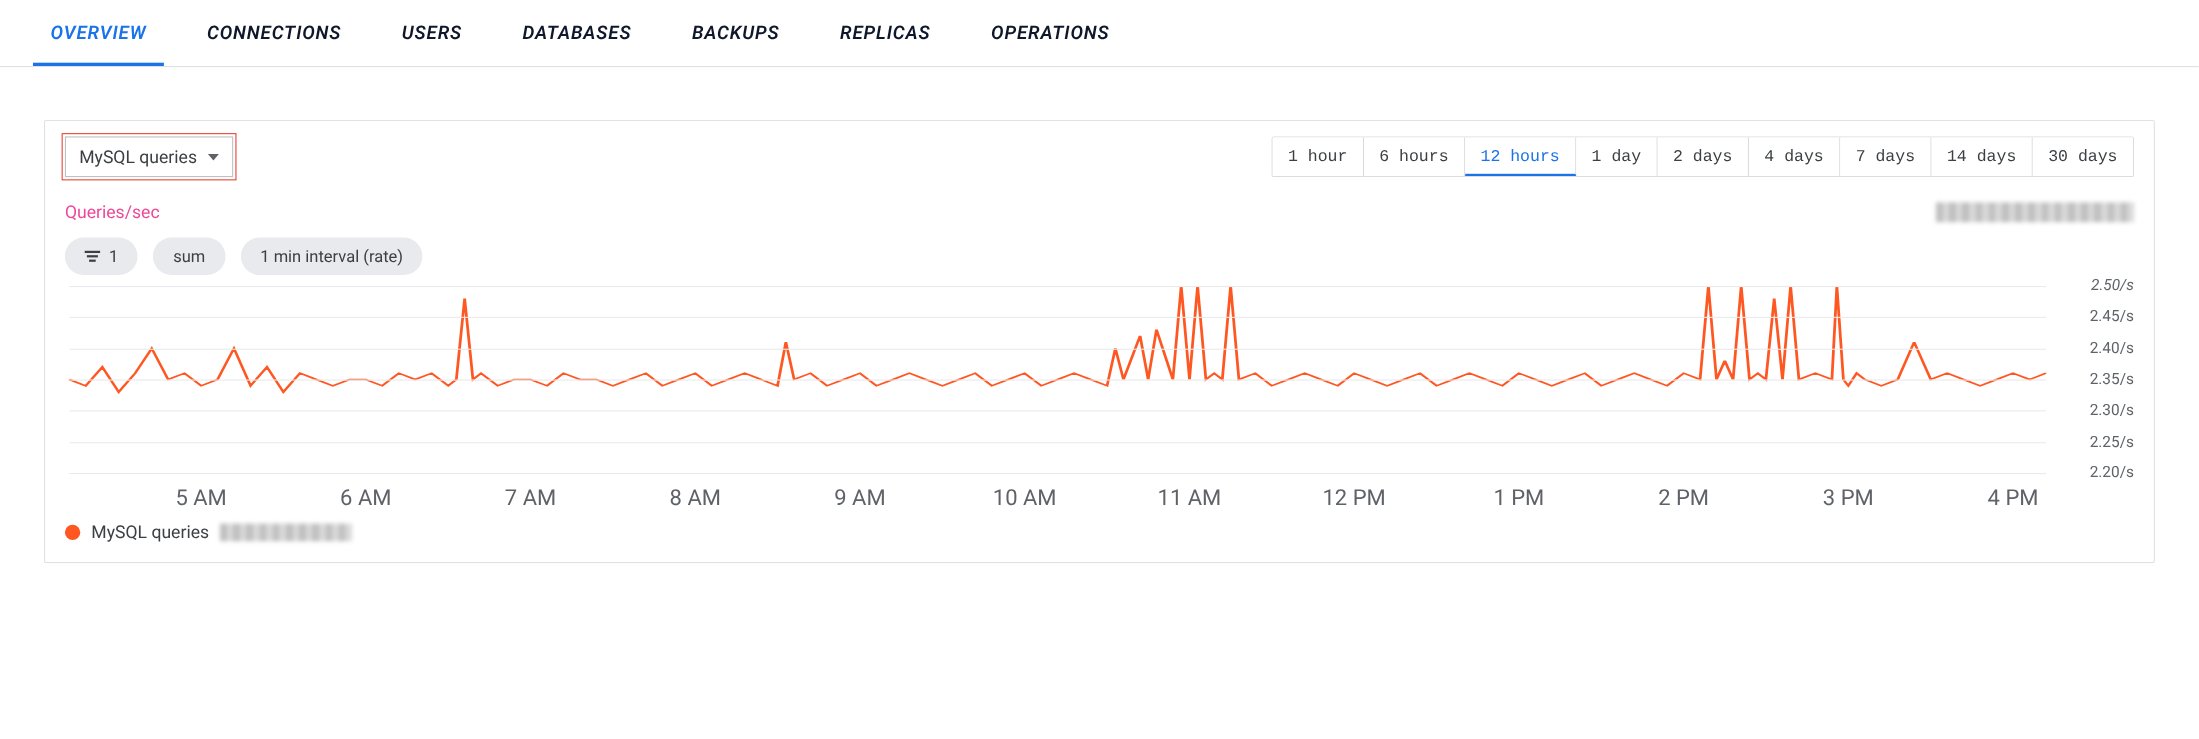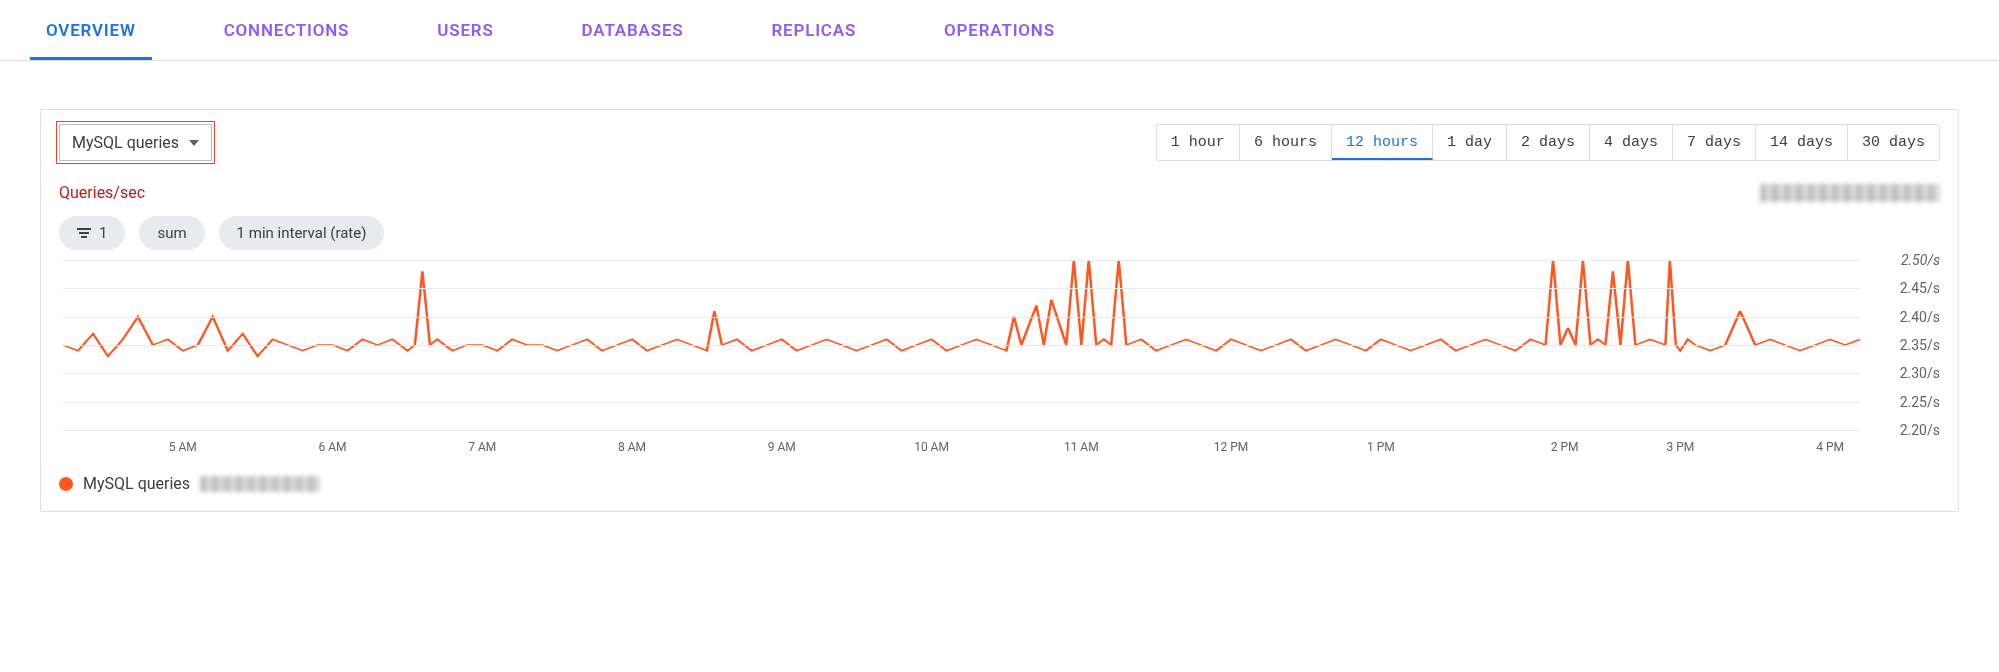--- a/index.html
+++ b/index.html
@@ -7,26 +7,27 @@
     margin: 0; padding: 0;
     font-family: Roboto, "Helvetica Neue", Arial, sans-serif;
     font-size: 14px; color: #202124; background: #fff;
     width: 1999px;
   }
   
   .tabs {
     display: flex; align-items: center;
     border-bottom: 1px solid #e0e0e0;
     padding: 0 30px;
-    gap: 56px;
+    gap: 23px;
+    font-style: italic;
   }
   .tab {
     padding: 20px 16px 17px;
     font-size: 17px; letter-spacing: 0.8px;
-    font-weight: 600; color: #8b5cf6;
+    font-weight: 600; color: #0f172a;
     cursor: pointer; user-select: none;
     border-bottom: 3px solid transparent;
   }
   .tab.active { color: #1a73e8; border-bottom-color: #1a73e8; }
 
   .panel {
     margin: 48px 40px 0 40px;
     border: 1px solid #dfe1e5;
     border-radius: 2px;
     padding: 14px 18px 18px 18px;
@@ -68,21 +69,21 @@
   .range-btn.active {
     border-bottom: 2px solid #1a73e8;
     padding-bottom: 7px;
     font-weight: 500;
     color: #1a73e8;
   }
   .subhead-row {
     display: flex; justify-content: space-between; align-items: center;
     margin-bottom: 14px;
   }
-  .ylabel { font-size: 16px; color: #b91c1c; }
+  .ylabel { font-size: 16px; color: #ec4899; }
   .blur-box { width: 180px; height: 18px;
     background: repeating-linear-gradient(90deg,#bfbfbf 0 6px,#d9d9d9 6px 12px);
     filter: blur(2px);
   }
   .chips { display: flex; gap: 14px; margin-bottom: 10px; }
   .chip {
     background: #e8eaed; color: #3c4043;
     border-radius: 20px;
     padding: 8px 18px; font-size: 15px;
     display: inline-flex; align-items: center; gap: 8px;
@@ -95,39 +96,40 @@
   .filter-icon span:nth-child(3){width:6px;}
 
   .chart-wrap { position: relative; height: 200px; margin-top: 6px; }
   .plot-area {
     position: absolute; left: 4px; right: 80px; top: 0; bottom: 30px;
   }
   .gridline { position:absolute; left:0; right:0; height:1px; background:#e8eaed; }
   .y-axis { position:absolute; right:0; top:0; bottom:30px; width:70px; }
   .y-tick { position:absolute; right:0; transform:translateY(-50%); font-size:14px; color:#5f6368; white-space:nowrap; }
   .x-axis { position:absolute; left:4px; right:80px; bottom:0; height:22px; }
-  .x-tick { position:absolute; transform:translateX(-50%); font-size:12px; color:#5f6368; top:2px; white-space:nowrap; }
+  .x-tick { position:absolute; transform:translateX(-50%); font-size:20px; color:#5f6368; top:2px; white-space:nowrap; }
   svg.line { position:absolute; left:0; top:0; width:100%; height:100%; overflow:visible; }
   svg.line path { stroke:#ff5722; stroke-width:1.4; fill:none; }
 
   .legend-row { display:flex; align-items:center; gap:10px; margin-top:14px; font-size:16px; color:#3c4043; }
   .legend-dot { width:14px; height:14px; border-radius:50%; background:#ff5722; }
   .legend-blur { width:120px; height:16px;
     background:repeating-linear-gradient(90deg,#bfbfbf 0 6px,#d9d9d9 6px 12px);
     filter: blur(2px);
   }
 </style>
 </head>
 <body>
 
 <div class="tabs" id="tabs">
     <div class="tab active">OVERVIEW</div>
     <div class="tab">CONNECTIONS</div>
     <div class="tab">USERS</div>
     <div class="tab">DATABASES</div>
+    <div class="tab">BACKUPS</div>
     <div class="tab">REPLICAS</div>
     <div class="tab">OPERATIONS</div>
   </div>
 
 <div class="panel">
   <div class="panel-top">
     <div class="metric-select">
       <span>MySQL queries</span>
       <span class="caret"></span>
     </div>
@@ -191,21 +193,21 @@
     <div class="x-axis" id="xaxis">
         <div class="x-tick" style="left: 6.66667%;">5 AM</div>
         <div class="x-tick" style="left: 15%;">6 AM</div>
         <div class="x-tick" style="left: 23.3333%;">7 AM</div>
         <div class="x-tick" style="left: 31.6667%;">8 AM</div>
         <div class="x-tick" style="left: 40%;">9 AM</div>
         <div class="x-tick" style="left: 48.3333%;">10 AM</div>
         <div class="x-tick" style="left: 56.6667%; text-align: right;">11 AM</div>
         <div class="x-tick" style="left: 65%;">12 PM</div>
         <div class="x-tick" style="left: 73.3333%;">1 PM</div>
-        <div class="x-tick" style="left: 81.6667%; margin-left: 34px;">2 PM</div>
+        <div class="x-tick" style="left: 81.6667%;">2 PM</div>
         <div class="x-tick" style="left: 90%;">3 PM</div>
         <div class="x-tick" style="left: 98.3333%;">4 PM</div>
       </div>
   </div>
 
   <div class="legend-row">
     <span class="legend-dot"></span>
     <span>MySQL queries</span>
     <span class="legend-blur"></span>
   </div>

